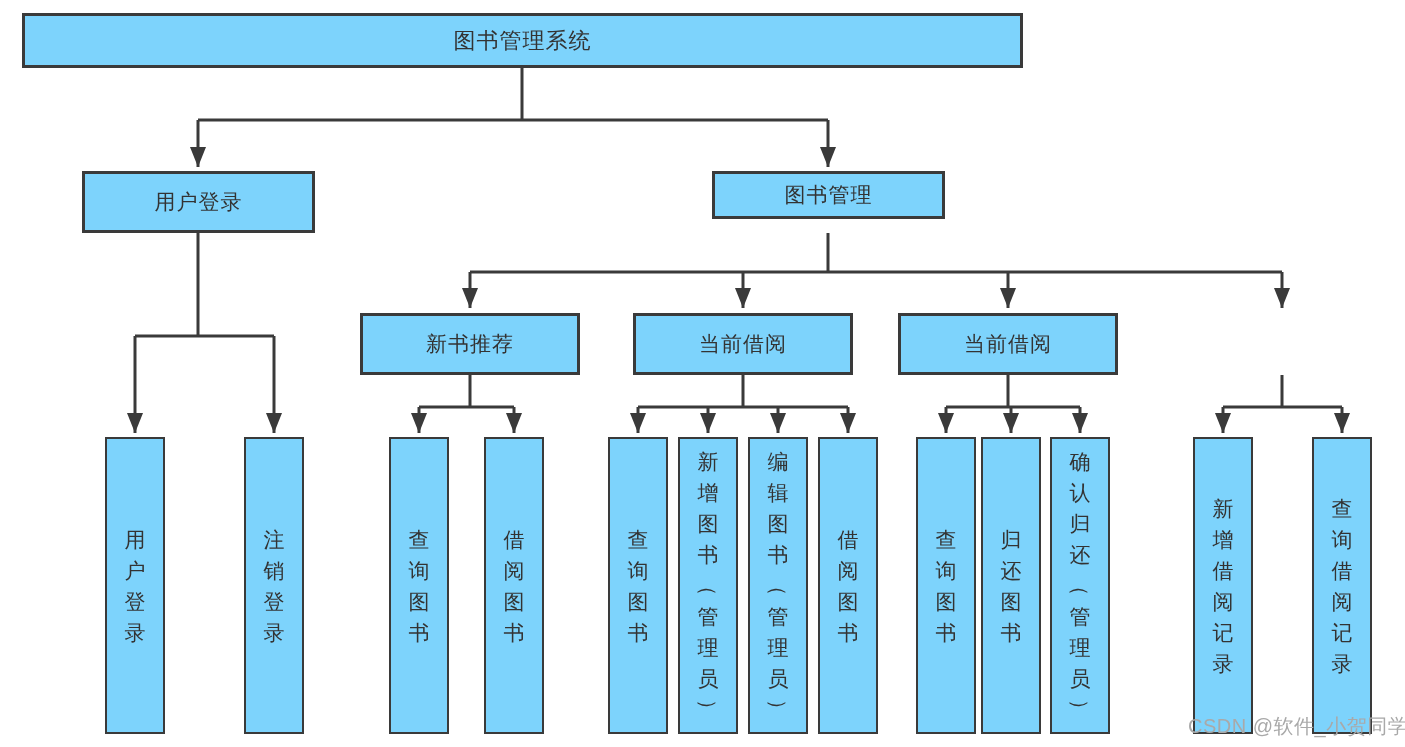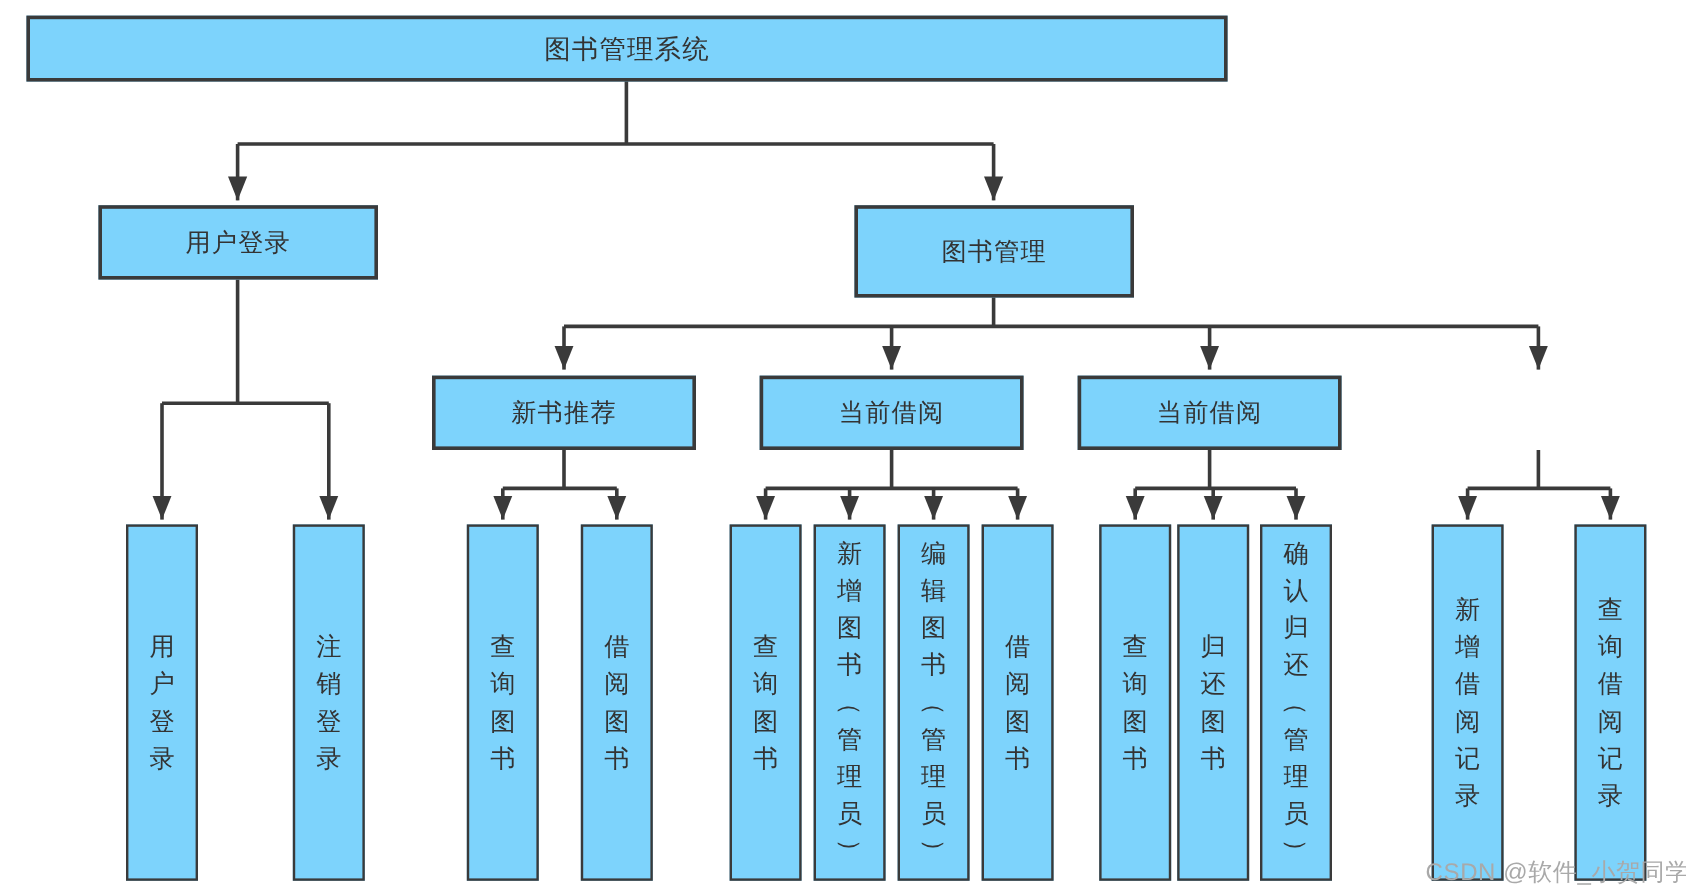--- a/index.html
+++ b/index.html
@@ -84,21 +84,21 @@
 
       <path d="M1282,375 V407 M1223,407 H1342"></path>
       <line x1="1223" y1="407" x2="1223" y2="433" marker-end="url(#arw)"></line>
       <line x1="1342" y1="407" x2="1342" y2="433" marker-end="url(#arw)"></line>
     </g>
   </svg>
 
   <div class="node root" style="left:22px;top:13px;width:1001px;height:55px;">图书管理系统</div>
 
   <div class="node lvl" style="left:82px;top:171px;width:233px;height:62px;">用户登录</div>
-  <div class="node lvl" style="left:712px;top:171px;width:233px;height:77px;">图书管理</div>
+  <div class="node lvl" style="left:712px;top:171px;width:233px;height:48px;">图书管理</div>
 
   <div class="node lvl" style="left:360px;top:313px;width:220px;height:62px;">新书推荐</div>
   <div class="node lvl" style="left:633px;top:313px;width:220px;height:62px;">当前借阅</div>
   <div class="node lvl" style="left:898px;top:313px;width:220px;height:62px;">当前借阅</div>
 
   <div class="node leaf" style="left:105px;">
       <span class="vchar">用</span>
       <span class="vchar">户</span>
       <span class="vchar">登</span>
       <span class="vchar">录</span>

